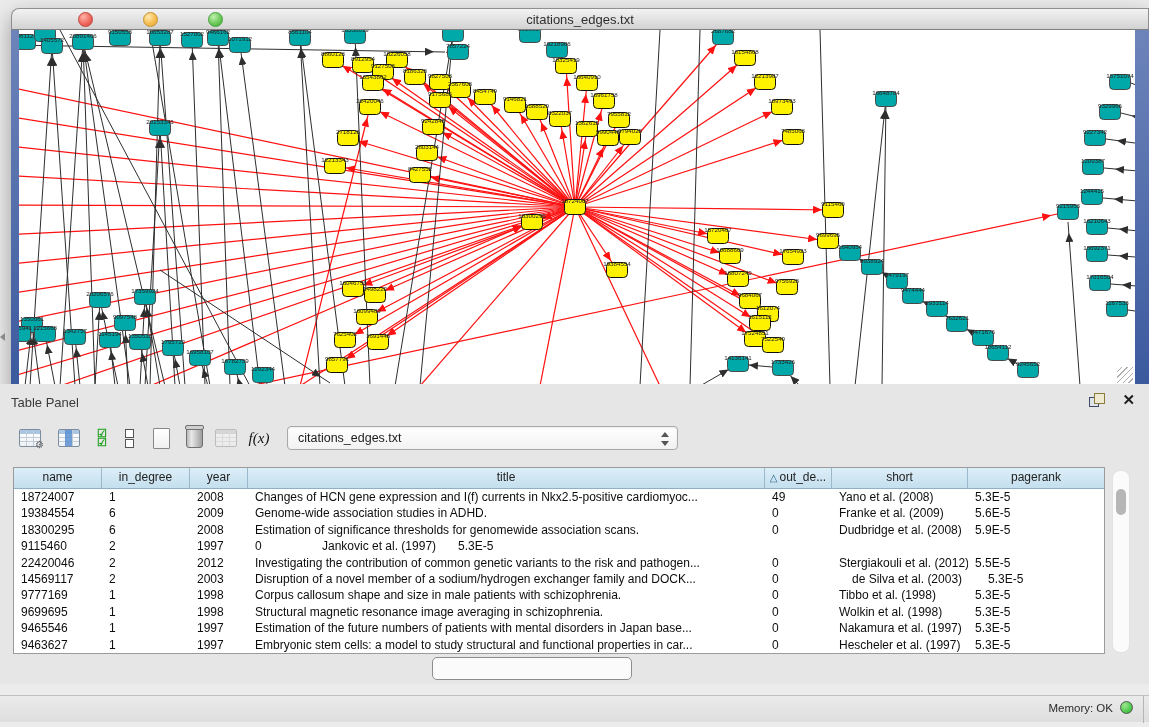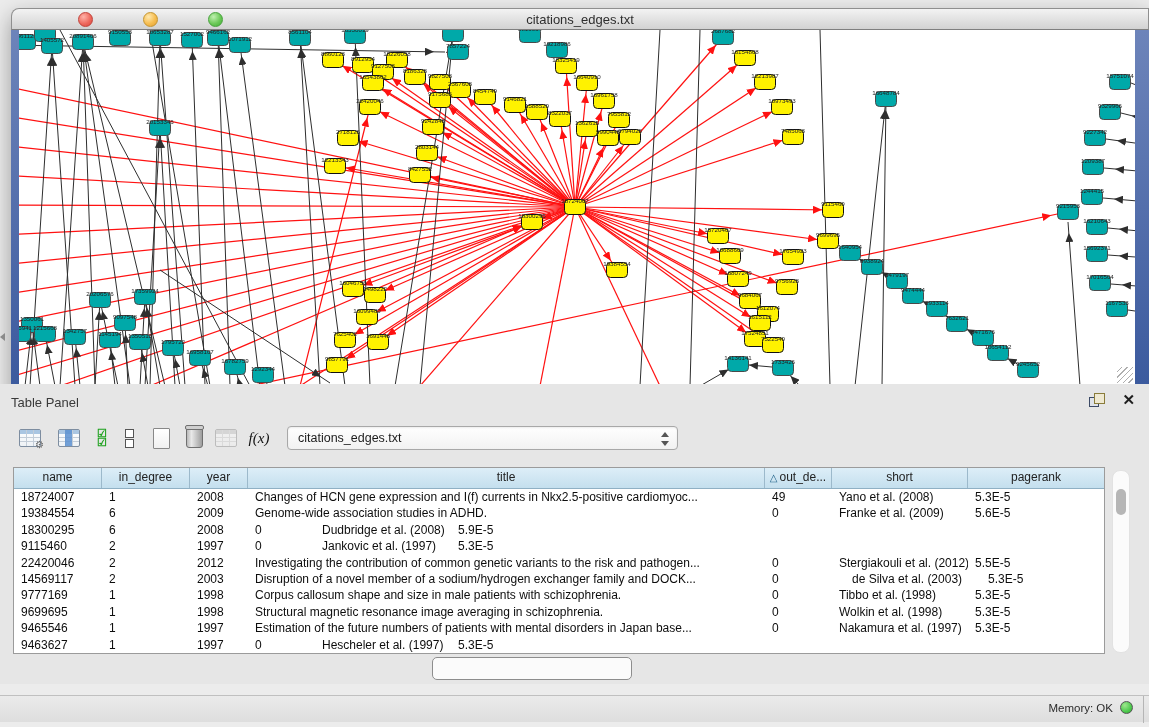--- a/index.html
+++ b/index.html
@@ -769,20 +769,21 @@
           <div class="td" style="width: 58px;">2009</div>
           <div class="td" style="width: 517px;">Genome-wide association studies in ADHD.</div>
           <div class="td" style="width: 67px;">0</div>
           <div class="td" style="width: 136px;">Franke et al. (2009)</div>
           <div class="td" style="width: 136px;">5.6E-5</div>
         </div>
         <div class="tr">
           <div class="td" style="width: 88px;">18300295</div>
           <div class="td" style="width: 88px;">6</div>
           <div class="td" style="width: 58px;">2008</div>
+          <div class="td" style="width: 517px;">Estimation of significance thresholds for genomewide association scans.</div>
           <div class="td" style="width: 67px;">0</div>
           <div class="td" style="width: 136px;">Dudbridge et al. (2008)</div>
           <div class="td" style="width: 136px;">5.9E-5</div>
         </div>
         <div class="tr">
           <div class="td" style="width: 88px;">9115460</div>
           <div class="td" style="width: 88px;">2</div>
           <div class="td" style="width: 58px;">1997</div>
           <div class="td" style="width: 67px;">0</div>
           <div class="td" style="width: 136px;">Jankovic et al. (1997)</div>
@@ -830,20 +831,21 @@
           <div class="td" style="width: 58px;">1997</div>
           <div class="td" style="width: 517px;">Estimation of the future numbers of patients with mental disorders in Japan base...</div>
           <div class="td" style="width: 67px;">0</div>
           <div class="td" style="width: 136px;">Nakamura et al. (1997)</div>
           <div class="td" style="width: 136px;">5.3E-5</div>
         </div>
         <div class="tr">
           <div class="td" style="width: 88px;">9463627</div>
           <div class="td" style="width: 88px;">1</div>
           <div class="td" style="width: 58px;">1997</div>
+          <div class="td" style="width: 517px;">Embryonic stem cells: a model to study structural and functional properties in car...</div>
           <div class="td" style="width: 67px;">0</div>
           <div class="td" style="width: 136px;">Hescheler et al. (1997)</div>
           <div class="td" style="width: 136px;">5.3E-5</div>
         </div>
       </div>
   </div>
   <div class="vscroll">
     <div class="vthumb"></div>
   </div>
 

